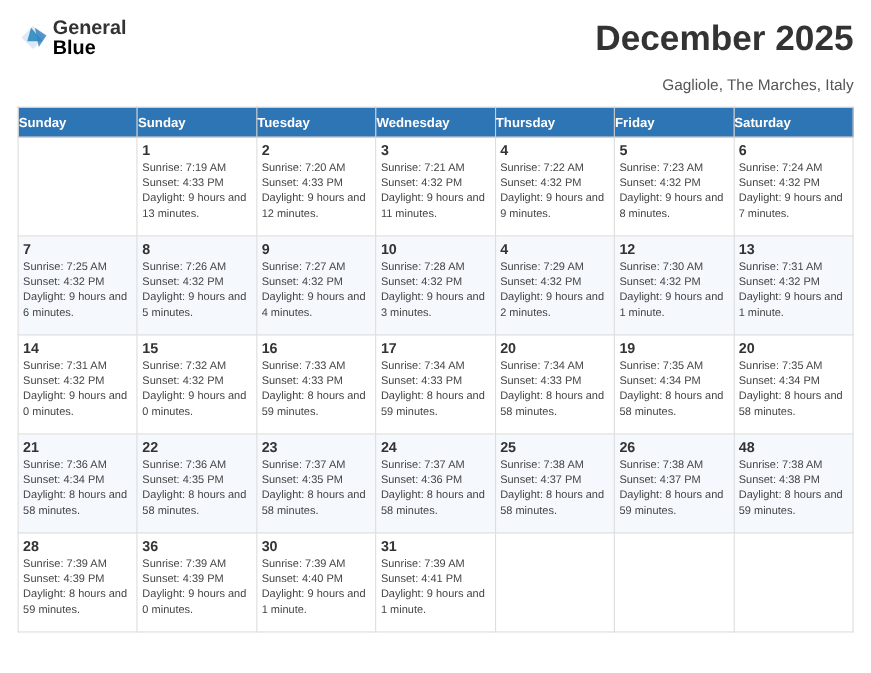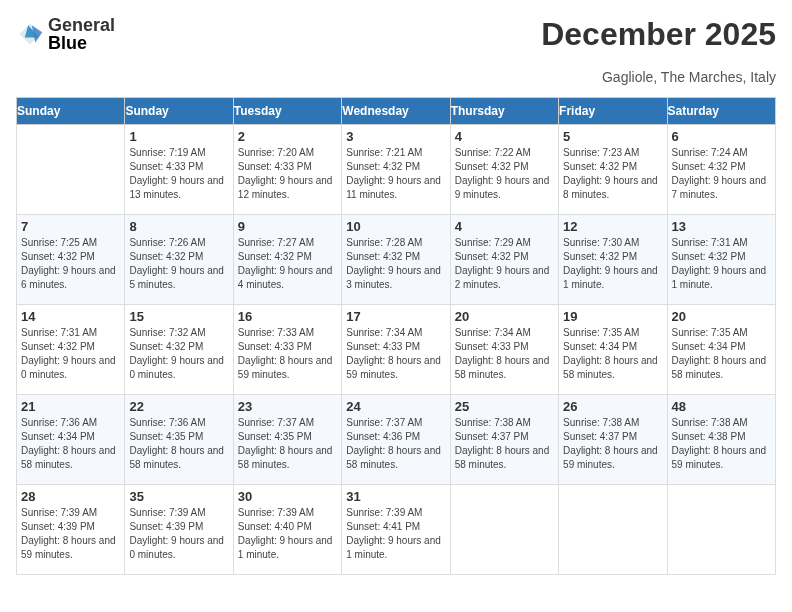--- a/index.html
+++ b/index.html
@@ -241,21 +241,21 @@
           <span class="day-number">48</span>
           <div class="day-detail">Sunrise: 7:38 AM<br>Sunset: 4:38 PM<br>Daylight: 8 hours and 59 minutes.</div>
         </td>
       </tr>
       <tr>
         <td>
           <span class="day-number">28</span>
           <div class="day-detail">Sunrise: 7:39 AM<br>Sunset: 4:39 PM<br>Daylight: 8 hours and 59 minutes.</div>
         </td>
         <td>
-          <span class="day-number">35</span>
+          <span class="day-number">36</span>
           <div class="day-detail">Sunrise: 7:39 AM<br>Sunset: 4:39 PM<br>Daylight: 9 hours and 0 minutes.</div>
         </td>
         <td>
           <span class="day-number">30</span>
           <div class="day-detail">Sunrise: 7:39 AM<br>Sunset: 4:40 PM<br>Daylight: 9 hours and 1 minute.</div>
         </td>
         <td>
           <span class="day-number">31</span>
           <div class="day-detail">Sunrise: 7:39 AM<br>Sunset: 4:41 PM<br>Daylight: 9 hours and 1 minute.</div>
         </td>

